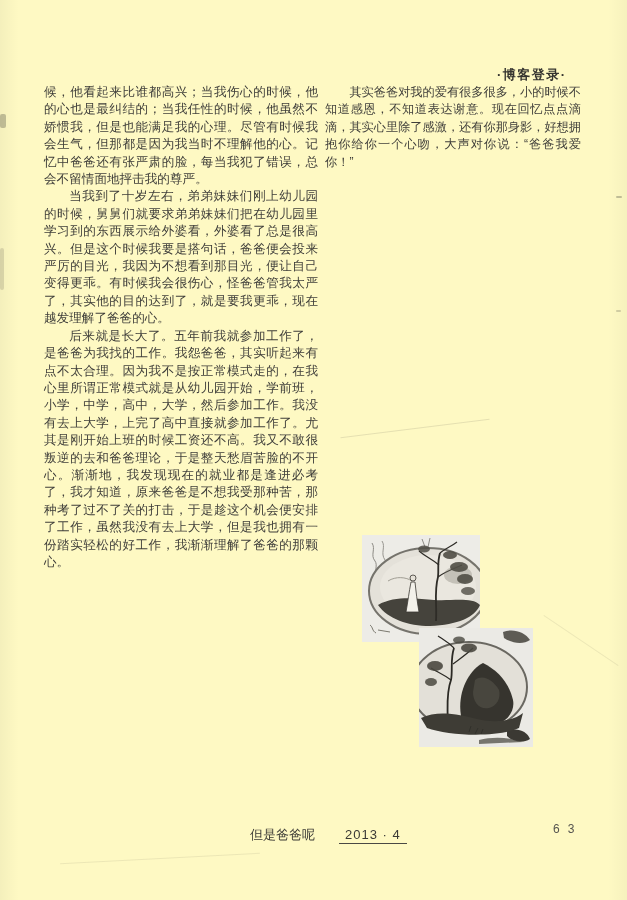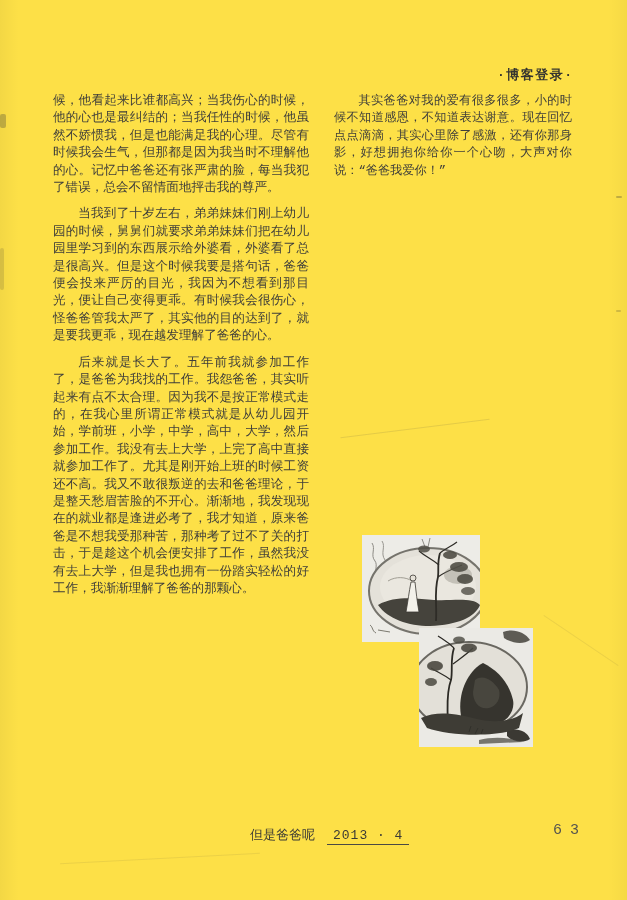--- a/index.html
+++ b/index.html
@@ -1,41 +1,41 @@
 <!DOCTYPE html>
 <html><head>
 <meta charset="utf-8">
 <style>
   html,body{margin:0;padding:0;background:#d8d7d3;}
   #page{
     position:relative;width:627px;height:900px;margin:0 auto;
-    background:#fde047;overflow:hidden;
-    font-family:Liberation Mono, monospace;
+    background:#fef9c3;overflow:hidden;
+    font-family:Liberation Sans, sans-serif;
     color:#3f3e3a;
   }
   
   .col{position:absolute;top:84px;text-align:justify;}
   #left-col{left:44px;width:274px;font-size:12.6px;line-height:17.4px;}
   #right-col{left:325px;width:256px;font-size:12.2px;line-height:17.4px;}
-  .col p{margin:9px;}
+  .col p{margin:0;}
   .col p.indent{text-indent:2em;}
   
   #section-label{
     position:absolute;left:497px;top:66px;font-size:13px;font-weight:600;
     letter-spacing:1.5px;color:#35342f;white-space:nowrap;
   }
   
   .fig{position:absolute;box-shadow:0 0 0 0 transparent;}
   #figure-1{left:362px;top:535px;width:118px;height:107px;z-index:1;}
   #figure-2{left:419px;top:628px;width:114px;height:119px;z-index:2;}
   .fig svg{display:block;width:100%;height:100%;}
   
   #footer{position:absolute;left:250px;top:826px;font-size:13px;color:#3b3a35;white-space:nowrap;}
-  #footer .issue{display:inline-block;margin-left:12px;padding:0 6px 1px 6px;border-bottom:1.5px solid #4a4944;letter-spacing:1px;}
-  #page-number{position:absolute;left:553px;top:822px;font-size:15px;letter-spacing:8px;color:#55544f;}
+  #footer .issue{display:inline-block;margin-left:24px;padding:0 6px 1px 6px;border-bottom:1.5px solid #4a4944;letter-spacing:1px;}
+  #page-number{position:absolute;left:553px;top:822px;font-size:12px;letter-spacing:8px;color:#55544f;}
   
   .scratch{position:absolute;background:rgba(80,78,72,.14);height:1px;pointer-events:none;}
   #scratch-1{left:340px;top:428px;width:150px;transform:rotate(-7deg);}
   #scratch-2{left:60px;top:858px;width:200px;transform:rotate(-3deg);background:rgba(80,78,72,.10);}
   #scratch-3{left:536px;top:640px;width:90px;transform:rotate(34deg);background:rgba(80,78,72,.10);}
   .smudge{position:absolute;background:rgba(60,58,54,.30);pointer-events:none;border-radius:2px;}
   #smudge-1{left:0;top:114px;width:6px;height:14px;}
   #smudge-2{left:0;top:248px;width:4px;height:42px;background:rgba(60,58,54,.16);}
   #smudge-3{left:616px;top:196px;width:6px;height:2px;}
   #smudge-4{left:616px;top:310px;width:5px;height:2px;background:rgba(60,58,54,.22);}

